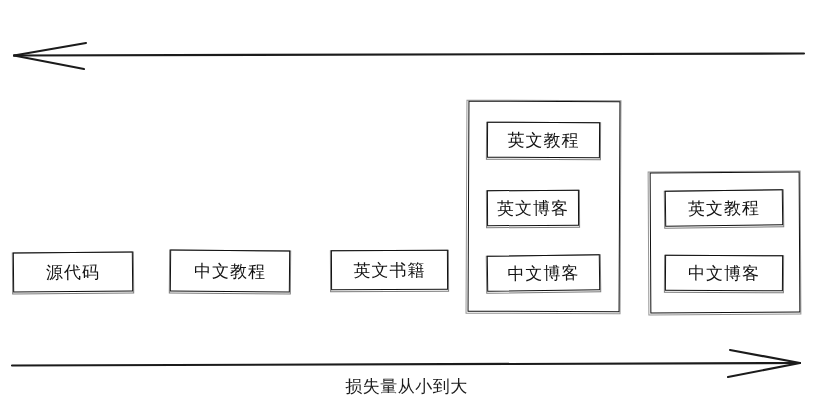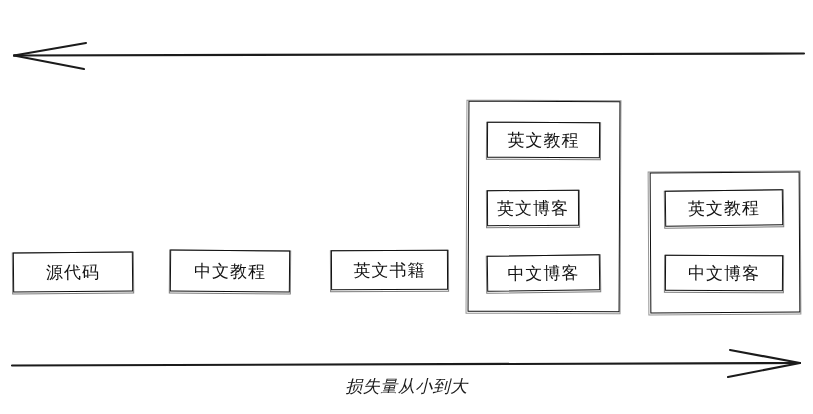--- a/index.html
+++ b/index.html
@@ -33,21 +33,20 @@
     left: 0;
     right: 0;
     top: 11px;
     text-align: center;
   }
   #bottom-axis-label {
     left: 0;
     right: 0;
     top: 376px;
     text-align: center;
-    font-style: italic;
   }
 
   
   .axis-arrow {
     position: absolute;
     left: 6px;
     width: 800px;
     height: 40px;
   }
   #top-axis-arrow { top: 36px; }

